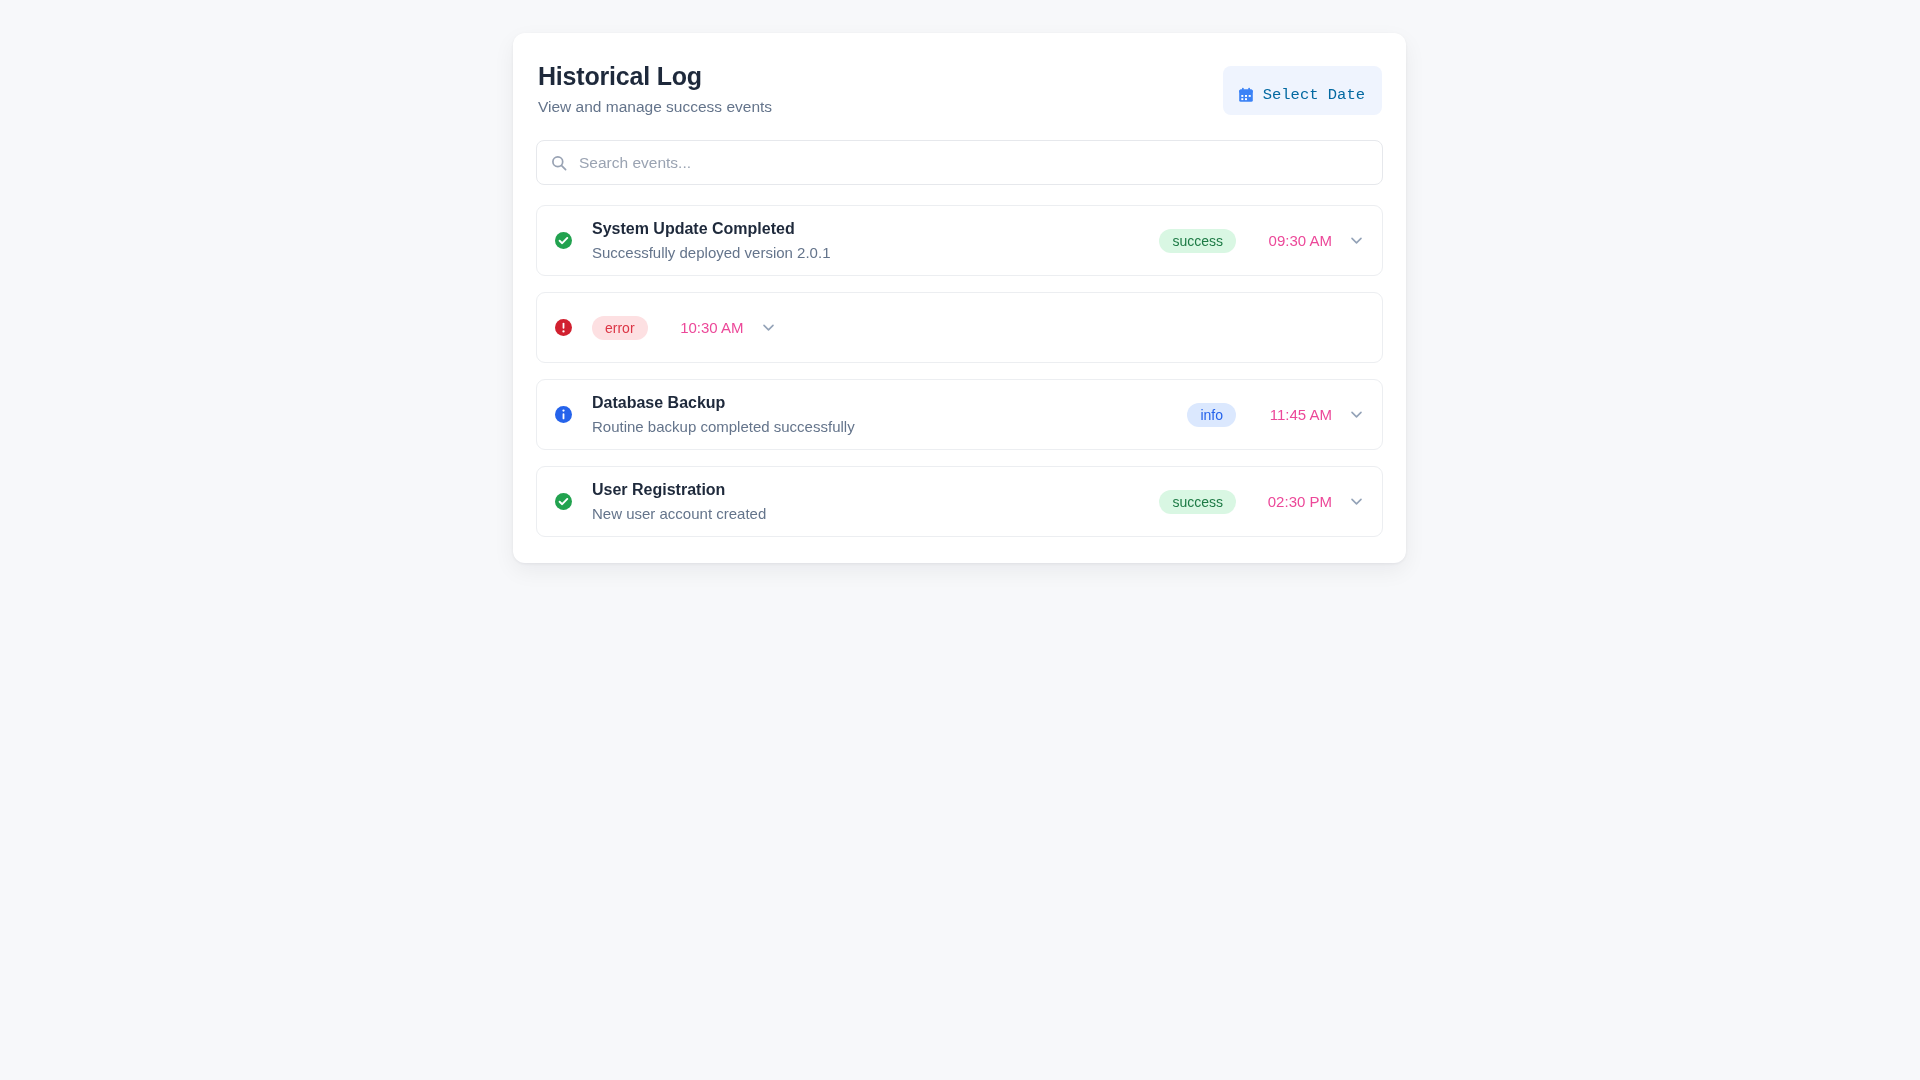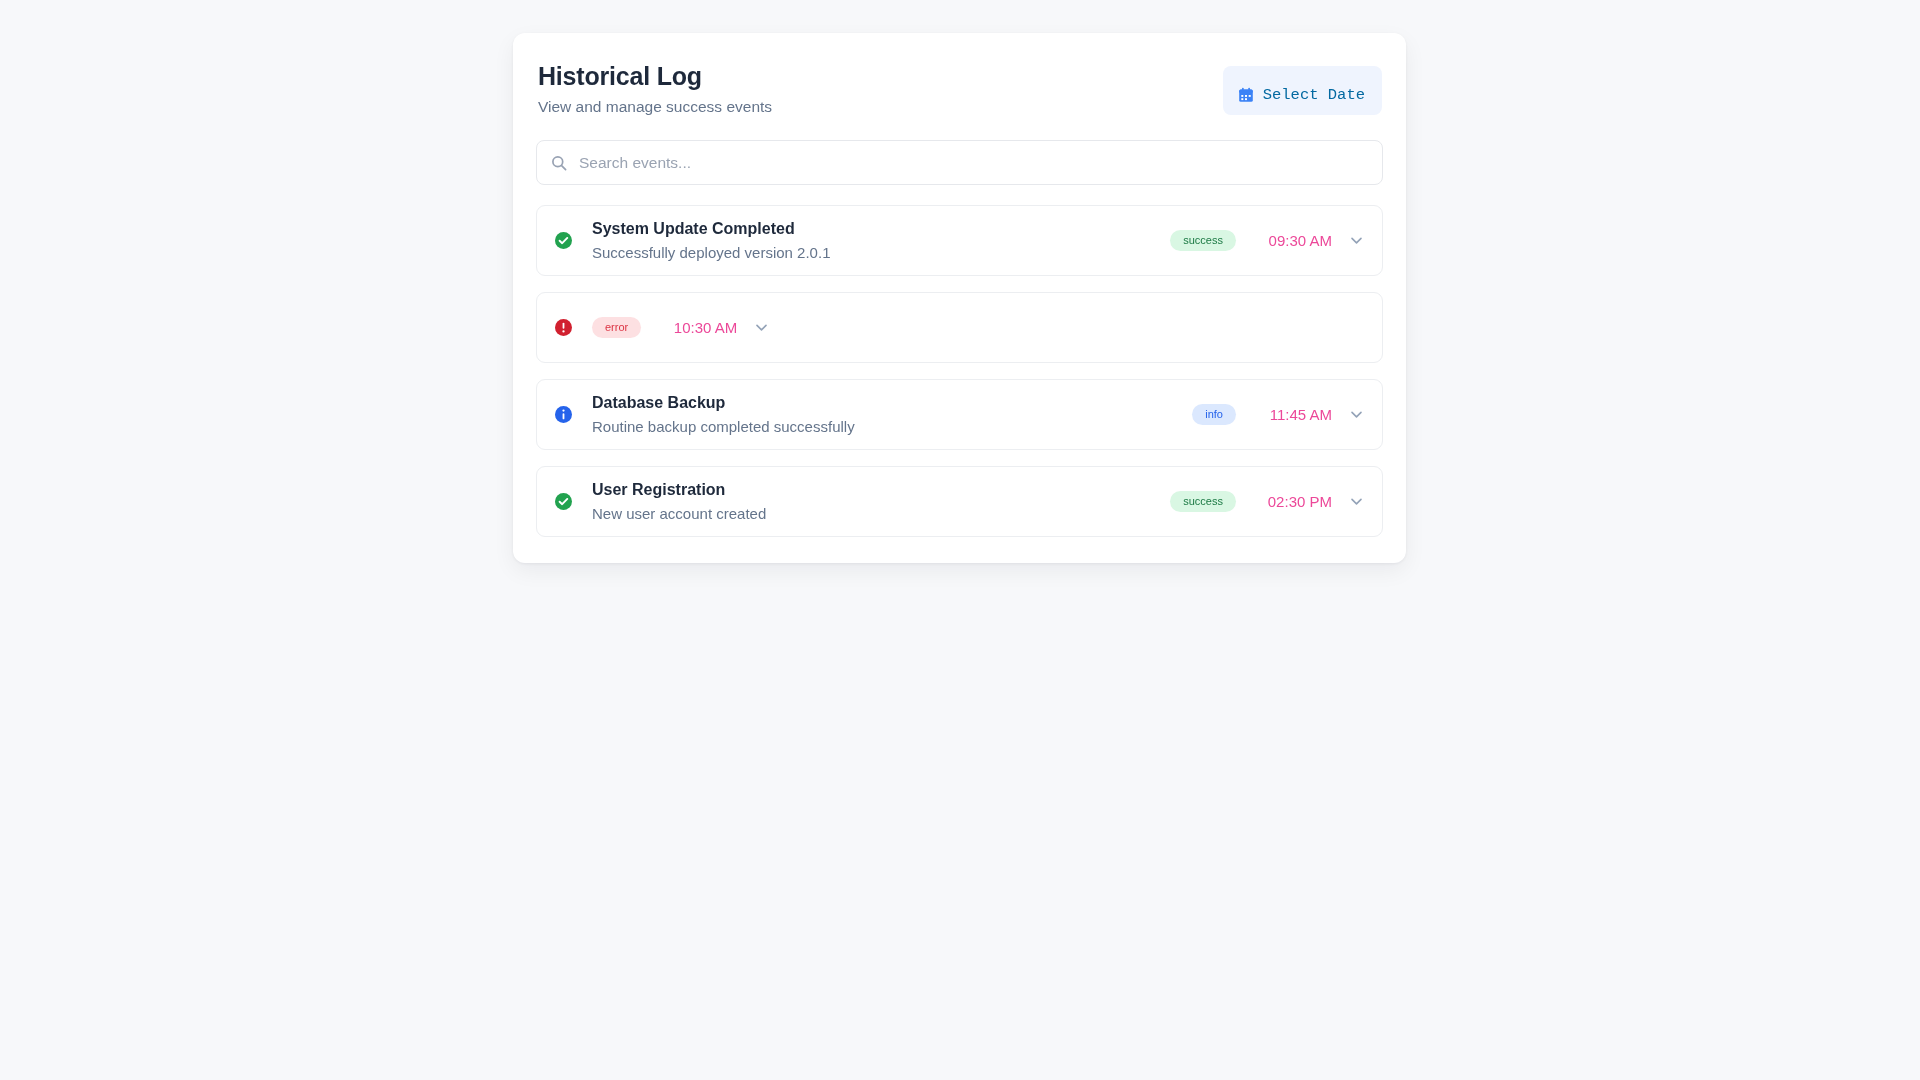--- a/index.html
+++ b/index.html
@@ -163,21 +163,21 @@
     align-items: center;
     gap: 14px;
   }
 
   .badge {
     display: inline-flex;
     align-items: center;
     justify-content: center;
     border-radius: 999px;
     padding: 5px 13px;
-    font-size: 11px;
+    font-size: 14px;
     line-height: 1;
     white-space: nowrap;
   }
   .badge-success { background: #d9f7e3; color: #1d7a45; }
   .badge-error   { background: #fde0e2; color: #dc3545; }
   .badge-info    { background: #dbe8fe; color: #2563eb; }
 
   .event-time {
     font-size: 15px;
     color: #ec4899;

